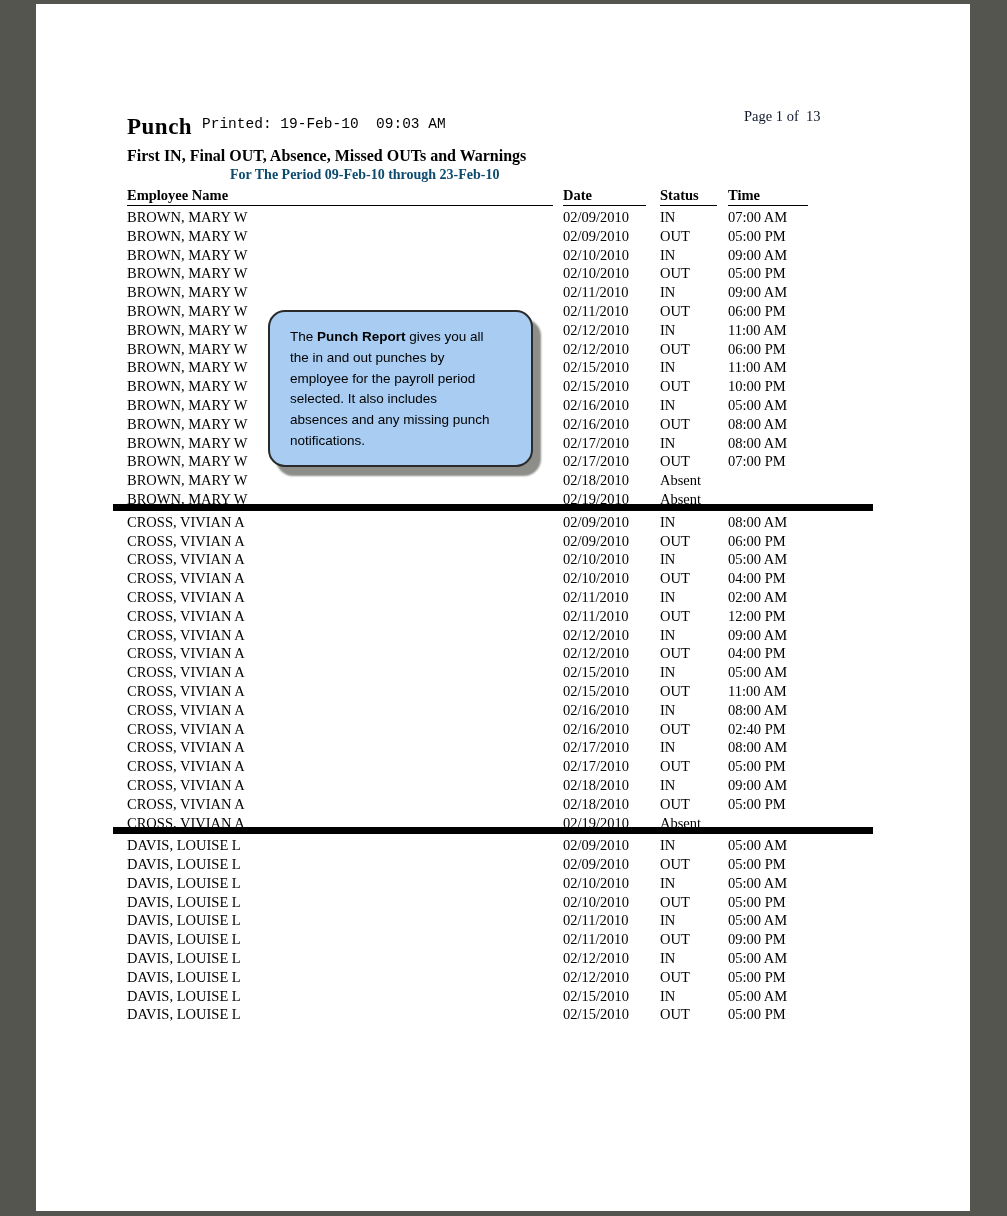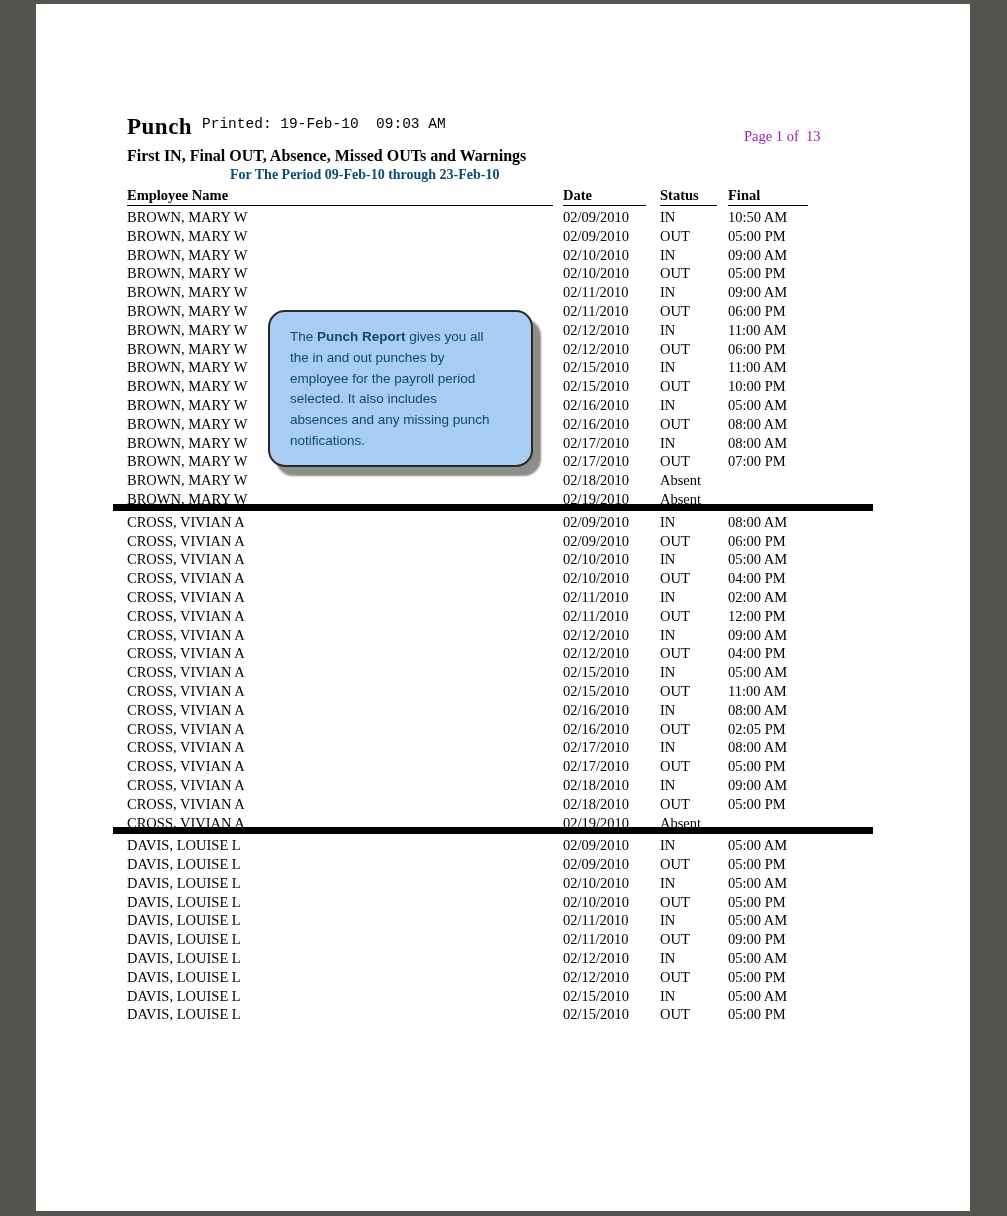--- a/index.html
+++ b/index.html
@@ -19,22 +19,22 @@
   .title {
     position: absolute; left: 91px; top: 110px;
     font-size: 23px; font-weight: bold; color: #000;
     letter-spacing: 0.5px;
   }
   .printed {
     position: absolute; left: 166px; top: 112px;
     font-size: 14.5px; color: #000; white-space: pre; font-family: Liberation Mono, monospace;
   }
   .page-label {
-    position: absolute; left: 708px; top: 124px;
-    font-size: 14.5px; color: #a21caf; white-space: pre;
+    position: absolute; left: 708px; top: 104px;
+    font-size: 14.5px; color: #0f172a; white-space: pre;
   }
   .subtitle {
     position: absolute; left: 91px; top: 143px;
     font-size: 16px; font-weight: bold; color: #000;
   }
   .period {
     position: absolute; left: 194px; top: 163px;
     font-size: 14px; font-weight: bold; color: #0c4a6e;
   }
   
@@ -83,48 +83,48 @@
     border: 2px solid #2a2a2a;
     border-radius: 17px;
     box-shadow: 8px 9px 2px #8d8d89;
     z-index: 5;
   }
   .callout-text {
     padding: 15px 10px 0 20px;
     font-family: "Liberation Sans", sans-serif;
     font-size: 13.5px;
     line-height: 20.8px;
-    color: #0c4a6e;
+    color: #000000;
   }
   .callout-text b { font-weight: bold; }
 </style>
 </head>
 <body>
 
 <div class="page">
 
   <div class="title">Punch</div>
   <div class="printed">Printed: 19-Feb-10  09:03 AM</div>
   <div class="page-label">Page 1 of  13</div>
   <div class="subtitle">First IN, Final OUT, Absence, Missed OUTs and Warnings</div>
   <div class="period">For The Period 09-Feb-10 through 23-Feb-10</div>
 
   <div class="report-table">
     <div class="hrow">
         <div class="hcell c0"><span>Employee Name</span></div>
         <div class="hcell c1"><span>Date</span></div>
         <div class="hcell c2"><span>Status</span></div>
-        <div class="hcell c3"><span>Final</span></div>
+        <div class="hcell c3"><span>Time</span></div>
       </div>
     <div>
         <div class="row">
           <div class="cell">BROWN, MARY W</div>
           <div class="cell">02/09/2010</div>
           <div class="cell">IN</div>
-          <div class="cell">10:50 AM</div>
+          <div class="cell">07:00 AM</div>
         </div>
         <div class="row">
           <div class="cell">BROWN, MARY W</div>
           <div class="cell">02/09/2010</div>
           <div class="cell">OUT</div>
           <div class="cell">05:00 PM</div>
         </div>
         <div class="row">
           <div class="cell">BROWN, MARY W</div>
           <div class="cell">02/10/2010</div>
@@ -273,21 +273,21 @@
         <div class="row">
           <div class="cell">CROSS, VIVIAN A</div>
           <div class="cell">02/16/2010</div>
           <div class="cell">IN</div>
           <div class="cell">08:00 AM</div>
         </div>
         <div class="row">
           <div class="cell">CROSS, VIVIAN A</div>
           <div class="cell">02/16/2010</div>
           <div class="cell">OUT</div>
-          <div class="cell">02:05 PM</div>
+          <div class="cell">02:40 PM</div>
         </div>
         <div class="row">
           <div class="cell">CROSS, VIVIAN A</div>
           <div class="cell">02/17/2010</div>
           <div class="cell">IN</div>
           <div class="cell">08:00 AM</div>
         </div>
         <div class="row">
           <div class="cell">CROSS, VIVIAN A</div>
           <div class="cell">02/17/2010</div>

